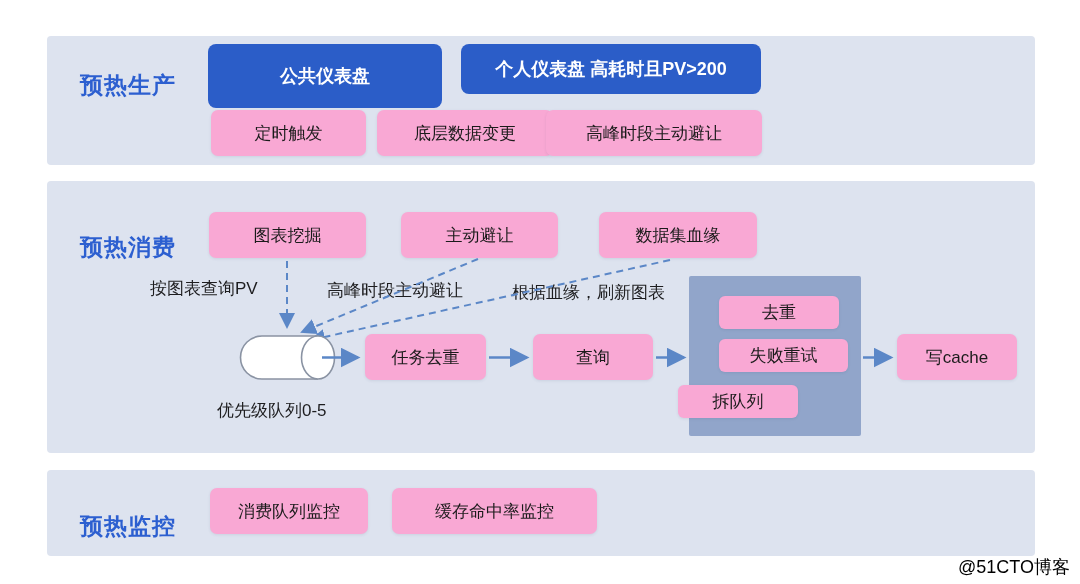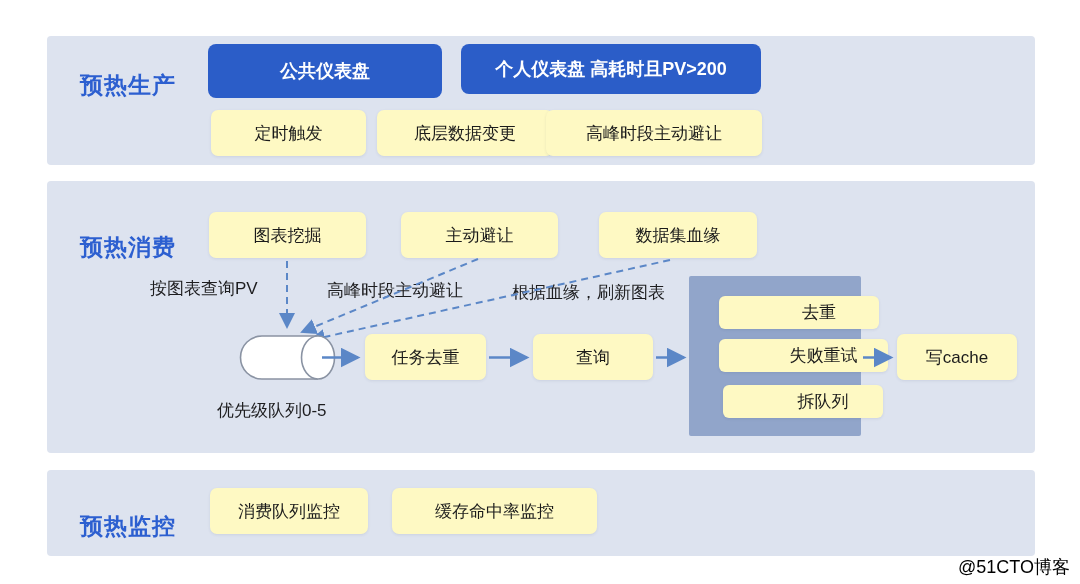--- a/index.html
+++ b/index.html
@@ -22,51 +22,51 @@
     color:var(--label-blue,#2c5fd0);
     font-weight:700;font-size:23px;letter-spacing:1px;white-space:nowrap;margin-top:11px;
   }
   .btn-blue{
     position:absolute;display:flex;align-items:center;justify-content:center;
     background:var(--accent,#2b5dc8);color:#ffffff;
     border-radius:8px;font-size:18px;font-weight:600;white-space:nowrap;
   }
   .box-white{
     position:absolute;display:flex;align-items:center;justify-content:center;
-    background:#fef9c3;color:#1b1b1b;border-radius:7px;
+    background:#f9a8d4;color:#1b1b1b;border-radius:7px;
     font-size:17px;white-space:nowrap;
     box-shadow:0 1px 3px rgba(40,60,100,0.10);
   }
   .edge-label{
     position:absolute;font-size:17px;color:#1d1d1f;white-space:nowrap;
   }
   #group-container{
     position:absolute;left:689px;top:276px;width:172px;height:160px;
     background:var(--group-bg,#91a5ca);border-radius:2px;
   }
-  .group-box{height:33px;border-radius:6px;padding-left:40px;}
+  .group-box{height:33px;border-radius:6px;}
   #connector-layer{
     position:absolute;left:0;top:0;width:1080px;height:584px;
     pointer-events:none;
   }
   #connector-layer .solid{stroke:var(--arrow,#5b87c7);stroke-width:2.5;fill:none;}
   #connector-layer .dashed{stroke:var(--arrow,#5b87c7);stroke-width:2;stroke-dasharray:7 5;fill:none;}
   #connector-layer .cyl{stroke:#8a93a3;stroke-width:1.6;fill:#ffffff;}
   #connector-layer marker path{fill:var(--arrow,#5b87c7);}
   #watermark{
     position:absolute;right:10px;bottom:5px;
     color:#000000;font-size:18px;margin-left:32px;
   }
 </style>
 </head>
 <body>
 
 <div class="section" id="section-production"></div>
 <div class="section-label" style="left:80px;top:59px;">预热生产</div>
-<div class="btn-blue" style="left:208px;top:44px;width:234px;height:54px;">公共仪表盘</div>
+<div class="btn-blue" style="left:208px;top:44px;width:234px;height:64px;">公共仪表盘</div>
 <div class="btn-blue" style="left:461px;top:44px;width:300px;height:50px;">个人仪表盘 高耗时且PV&gt;200</div>
 <div class="box-white" style="left:211px;top:110px;width:155px;height:46px;">定时触发</div>
 <div class="box-white" style="left:377px;top:110px;width:176px;height:46px;">底层数据变更</div>
 <div class="box-white" style="left:546px;top:110px;width:216px;height:46px;">高峰时段主动避让</div>
 
 <div class="section" id="section-consumption"></div>
 <div class="section-label" style="left:80px;top:221px;">预热消费</div>
 <div class="box-white" style="left:209px;top:212px;width:157px;height:46px;">图表挖掘</div>
 <div class="box-white" style="left:401px;top:212px;width:157px;height:46px;">主动避让</div>
 <div class="box-white" style="left:599px;top:212px;width:158px;height:46px;">数据集血缘</div>
@@ -76,21 +76,21 @@
 <div class="edge-label" style="left:512px;top:281px;">根据血缘，刷新图表</div>
 
 <div class="edge-label" style="left:217px;top:399px;">优先级队列0-5</div>
 
 <div class="box-white" style="left:365px;top:334px;width:121px;height:46px;">任务去重</div>
 <div class="box-white" style="left:533px;top:334px;width:120px;height:46px;">查询</div>
 
 <div id="group-container"></div>
 <div class="box-white group-box" style="left:719px;top:296px;width:120px;">去重</div>
 <div class="box-white group-box" style="left:719px;top:339px;width:129px;">失败重试</div>
-<div class="box-white group-box" style="left:723px;top:385px;width:120px;">拆队列</div>
+<div class="box-white group-box" style="left:678px;top:385px;width:120px;">拆队列</div>
 
 <div class="box-white" style="left:897px;top:334px;width:120px;height:46px;">写cache</div>
 
 <div class="section" id="section-monitoring"></div>
 <div class="section-label" style="left:80px;top:500px;">预热监控</div>
 <div class="box-white" style="left:210px;top:488px;width:158px;height:46px;">消费队列监控</div>
 <div class="box-white" style="left:392px;top:488px;width:205px;height:46px;">缓存命中率监控</div>
 
 <svg id="connector-layer" viewBox="0 0 1080 584" xmlns="http://www.w3.org/2000/svg">
   <defs>

